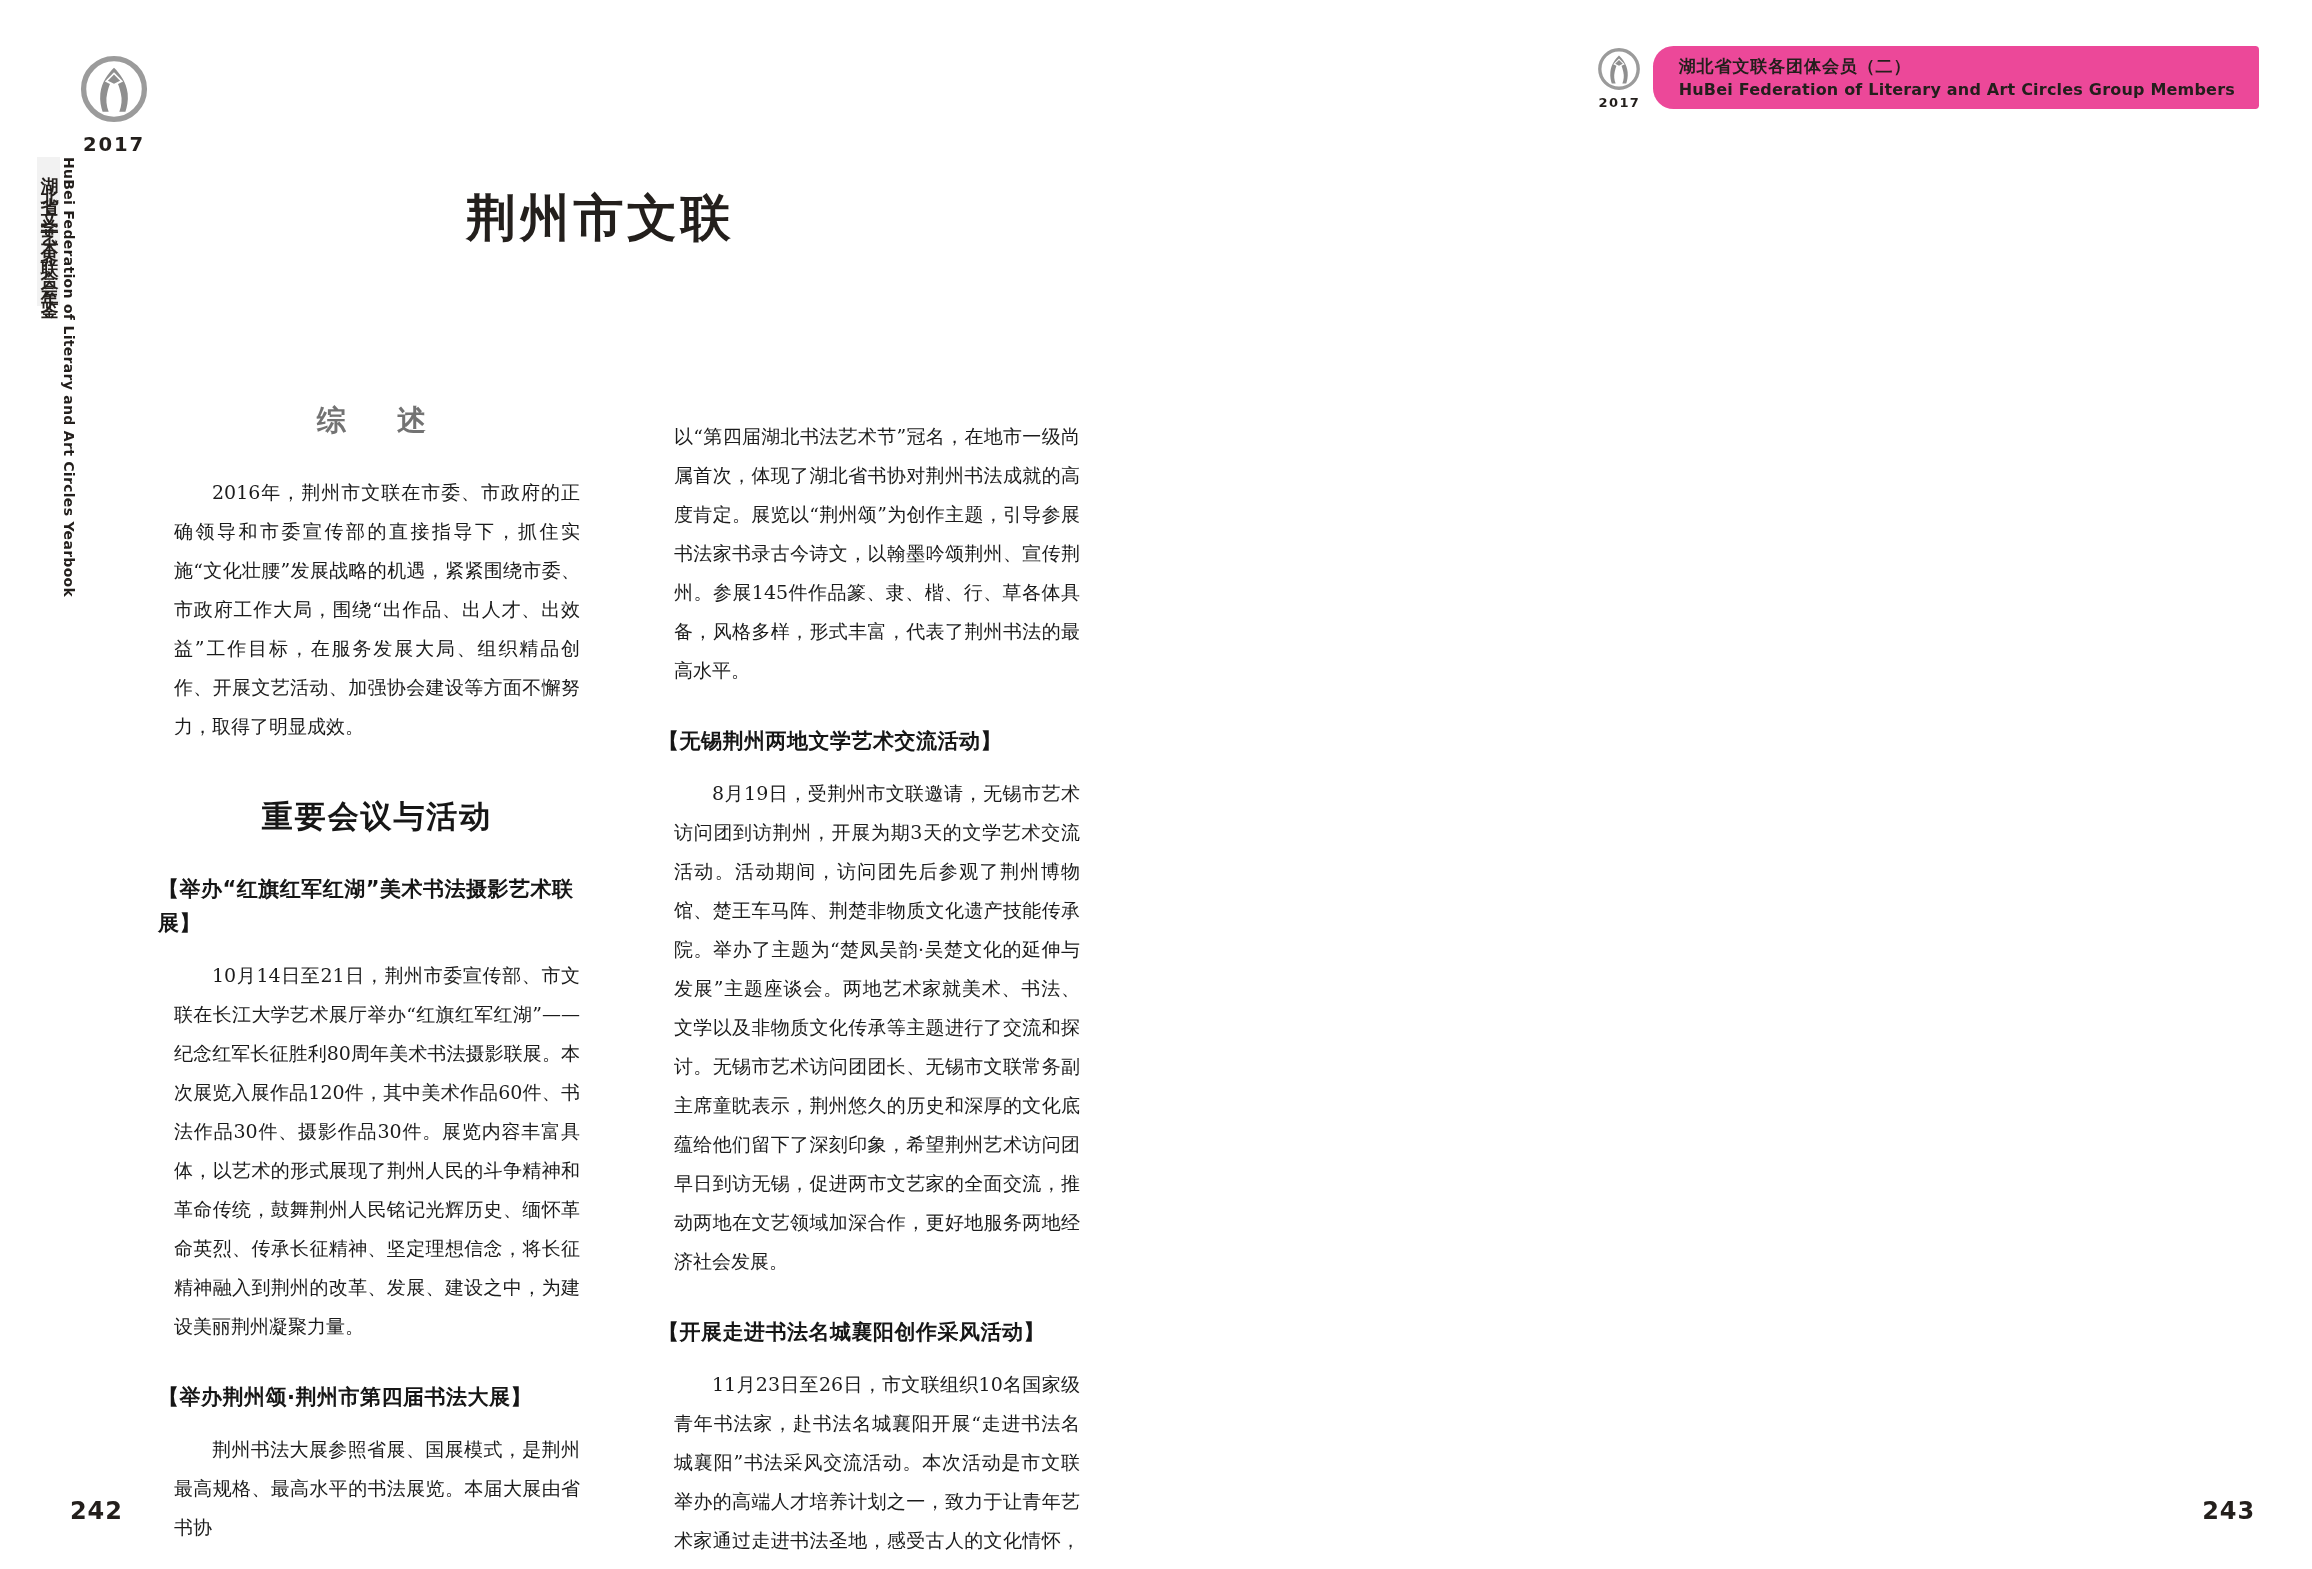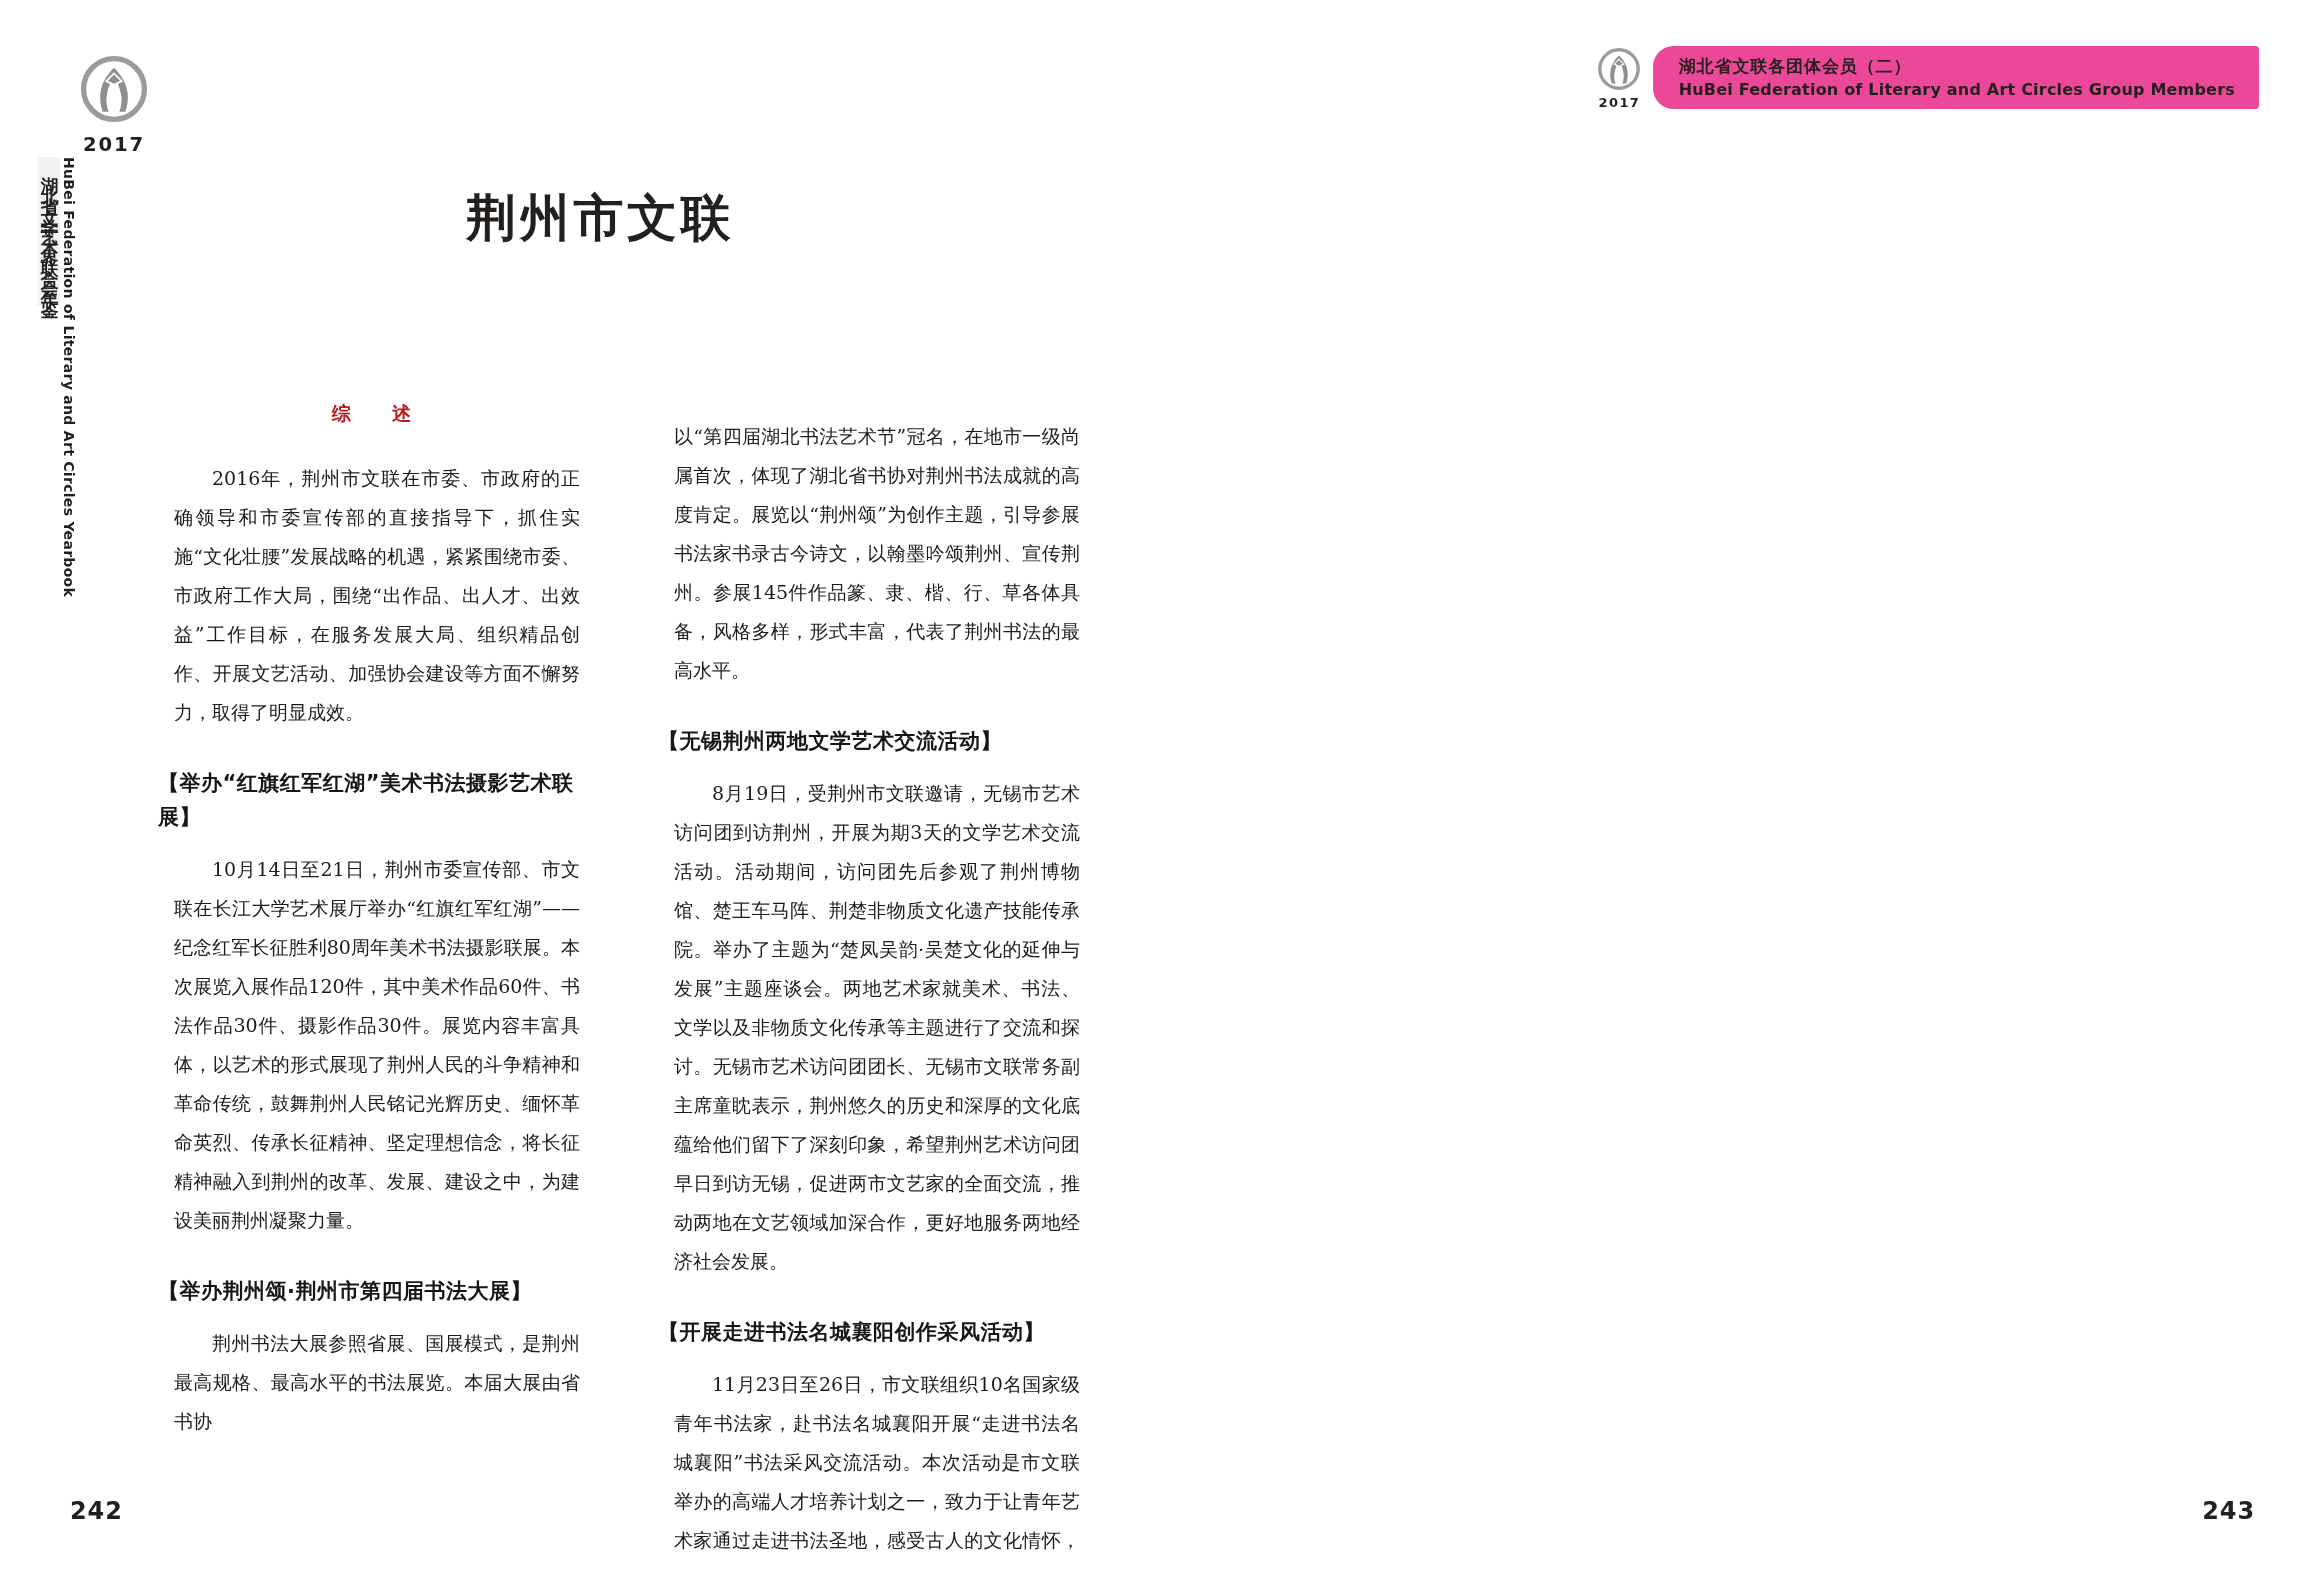--- a/index.html
+++ b/index.html
@@ -176,24 +176,24 @@
     font-weight: 700;
     font-size: 31px;
     letter-spacing: 1.9px;
     text-align: center;
     color: #161616;
   }
   h2.h-overview {
     margin: 0 0 32px 0;
     font-family: "DejaVu Serif", serif;
     font-weight: 700;
-    font-size: 19px;
+    font-size: 29px;
     letter-spacing: 11.2px;
     text-align: center;
-    color: #b91c1c;
+    color: #737373;
   }
   h3.h-bracket {
     margin: 34px 0 11.2px 0;
     font-family: "DejaVu Sans", sans-serif;
     font-weight: 700;
     font-size: 21px;
     line-height: 34px;
     letter-spacing: 0.5px;
     color: #161616;
   }
@@ -237,20 +237,21 @@
     </div>
 
     <div class="chapter-title">荆州市文联</div>
 
     <div class="cols cols-left">
 
       <div class="col">
         <h2 class="h-overview">综　述</h2>
         <p class="body">2016年，荆州市文联在市委、市政府的正确领导和市委宣传部的直接指导下，抓住实施“文化壮腰”发展战略的机遇，紧紧围绕市委、市政府工作大局，围绕“出作品、出人才、出效益”工作目标，在服务发展大局、组织精品创作、开展文艺活动、加强协会建设等方面不懈努力，取得了明显成效。</p>
 
+        <h2 class="h-major">重要会议与活动</h2>
 
         <h3 class="h-bracket spacer-top">【举办“红旗红军红湖”美术书法摄影艺术联展】</h3>
         <p class="body">10月14日至21日，荆州市委宣传部、市文联在长江大学艺术展厅举办“红旗红军红湖”——纪念红军长征胜利80周年美术书法摄影联展。本次展览入展作品120件，其中美术作品60件、书法作品30件、摄影作品30件。展览内容丰富具体，以艺术的形式展现了荆州人民的斗争精神和革命传统，鼓舞荆州人民铭记光辉历史、缅怀革命英烈、传承长征精神、坚定理想信念，将长征精神融入到荆州的改革、发展、建设之中，为建设美丽荆州凝聚力量。</p>
 
         <h3 class="h-bracket">【举办荆州颂·荆州市第四届书法大展】</h3>
         <p class="body">荆州书法大展参照省展、国展模式，是荆州最高规格、最高水平的书法展览。本届大展由省书协</p>
       </div>
 
       <div class="col">
         <p class="body noindent">以“第四届湖北书法艺术节”冠名，在地市一级尚属首次，体现了湖北省书协对荆州书法成就的高度肯定。展览以“荆州颂”为创作主题，引导参展书法家书录古今诗文，以翰墨吟颂荆州、宣传荆州。参展145件作品篆、隶、楷、行、草各体具备，风格多样，形式丰富，代表了荆州书法的最高水平。</p>

